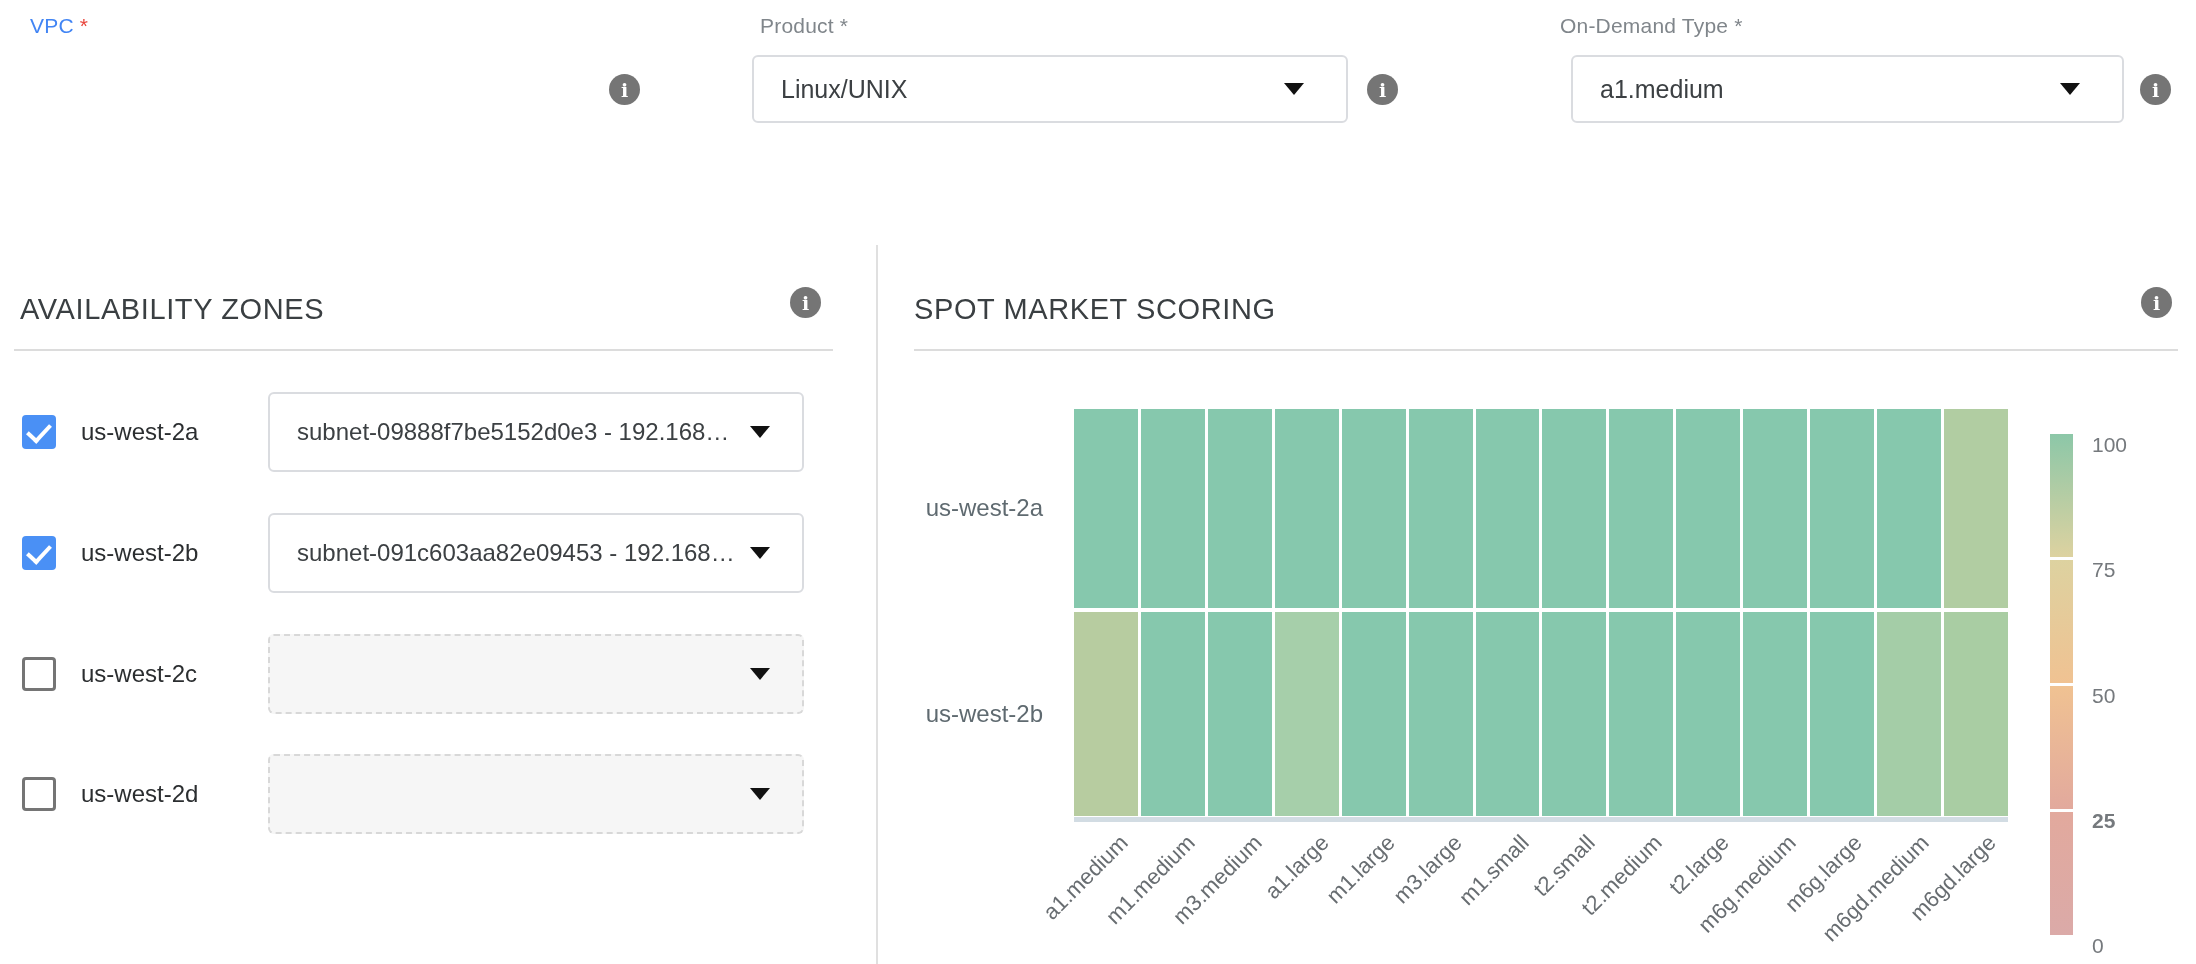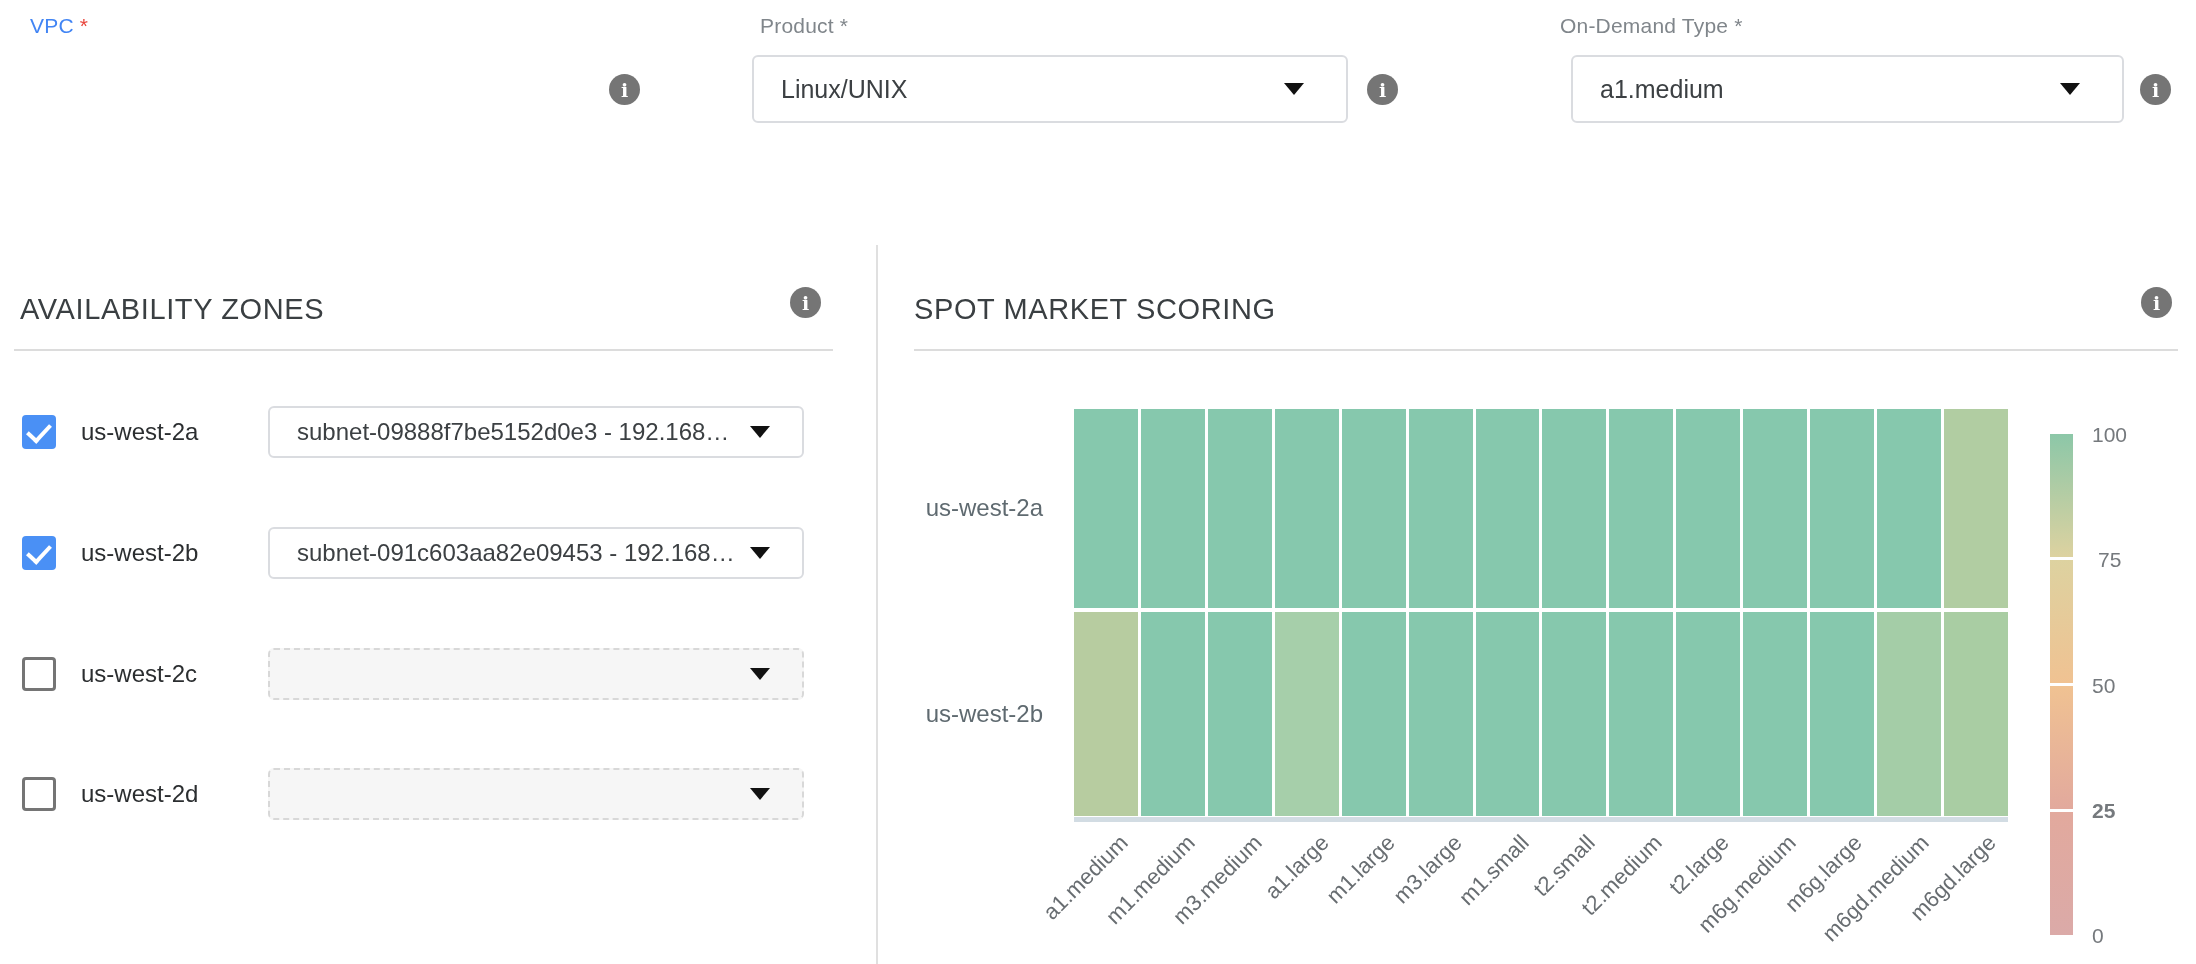--- a/index.html
+++ b/index.html
@@ -25,21 +25,21 @@
   .vdivider{position:absolute;width:2px;background:#e0e0e0;}
 
   
   .az-row{position:absolute;left:22px;width:807px;height:68px;display:flex;align-items:center;}
   .az-checkbox{width:34px;height:34px;box-sizing:border-box;border:3px solid #757575;border-radius:4px;
                background:#fff;flex:none;position:relative;cursor:pointer;}
   .az-checkbox.checked{border:none;background:#4a90f5;}
   .az-checkbox.checked::after{content:"";position:absolute;left:10px;top:4px;width:10px;height:19px;
                border-right:4px solid #fff;border-bottom:4px solid #fff;transform:rotate(43deg);}
   .az-zone{margin-left:25px;width:187px;font-size:24px;color:#2b2e30;flex:none;}
-  .az-select{position:relative;width:536px;height:52px;border:2px solid #dadce0;border-radius:6px;
+  .az-select{position:relative;width:536px;height:80px;border:2px solid #dadce0;border-radius:6px;
              background:#fff;display:flex;align-items:center;box-sizing:border-box;cursor:pointer;}
   .az-select.empty{border:2px dashed #d8d8d8;background:#f6f6f6;}
   .az-select .val{padding-left:27px;font-size:24px;color:#3c4043;white-space:nowrap;overflow:hidden;
                   text-overflow:ellipsis;flex:1;}
   .az-select .caret{margin-right:32px;}
 
   
   .hm-grid{position:absolute;left:1074px;top:409px;width:934px;display:grid;
            grid-template-columns:repeat(14,1fr);grid-template-rows:199px 204px;
            column-gap:3px;row-gap:4px;}
@@ -47,21 +47,21 @@
   .hm-bottom-strip{position:absolute;left:1074px;top:817px;width:934px;height:5px;background:#d2dce3;}
   .hm-row-label{position:absolute;left:850px;width:193px;text-align:right;font-size:24px;color:#5f6a70;}
   .hm-xlabels{position:absolute;left:1074px;top:826px;width:934px;height:138px;}
   .hm-xlabel{position:absolute;top:4px;width:160px;text-align:right;white-space:nowrap;
              transform:rotate(-45deg);transform-origin:100% 0;font-size:22px;color:#686d71;}
 
   
   .colorbar{position:absolute;left:2050px;top:434px;width:23px;height:501px;display:flex;
             flex-direction:column;justify-content:space-between;}
   .cb-seg{width:23px;}
-  .cb-ticks{position:absolute;left:2092px;top:434px;width:60px;height:501px;text-align:right;}
+  .cb-ticks{position:absolute;left:2092px;top:444px;width:60px;height:501px;text-align:right;}
   .cb-tick{position:absolute;left:0;font-size:21px;color:#75797d;}
 </style>
 </head>
 <body>
 
 <div class="screen">
 
   <div class="field-label" style="left:30px;top:14px;">
     <span style="color: rgb(66, 133, 244);">VPC</span><span class="req" style="color: rgb(232, 69, 60);">*</span>
   </div>
@@ -183,19 +183,19 @@
     </div>
 
   <div class="colorbar">
       <div class="cb-seg" style="height: 123px; background: linear-gradient(rgb(140, 199, 168), rgb(221, 210, 160));"></div>
       <div class="cb-seg" style="height: 123px; background: linear-gradient(rgb(221, 210, 160), rgb(240, 194, 146));"></div>
       <div class="cb-seg" style="height: 123px; background: linear-gradient(rgb(240, 194, 146), rgb(226, 169, 157));"></div>
       <div class="cb-seg" style="height: 123px; background: linear-gradient(rgb(226, 169, 157), rgb(219, 170, 168));"></div>
     </div>
   <div class="cb-ticks">
       <div class="cb-tick" style="top: -11px;">100</div>
-      <div class="cb-tick" style="top: 114.25px; margin-left: 6px;">75</div>
+      <div class="cb-tick" style="top: 114.25px;">75</div>
       <div class="cb-tick" style="top: 239.5px;">50</div>
       <div class="cb-tick" style="top: 364.75px; font-weight: bold;">25</div>
       <div class="cb-tick" style="top: 490px;">0</div>
     </div>
 
 </div>
 
 </body></html>

